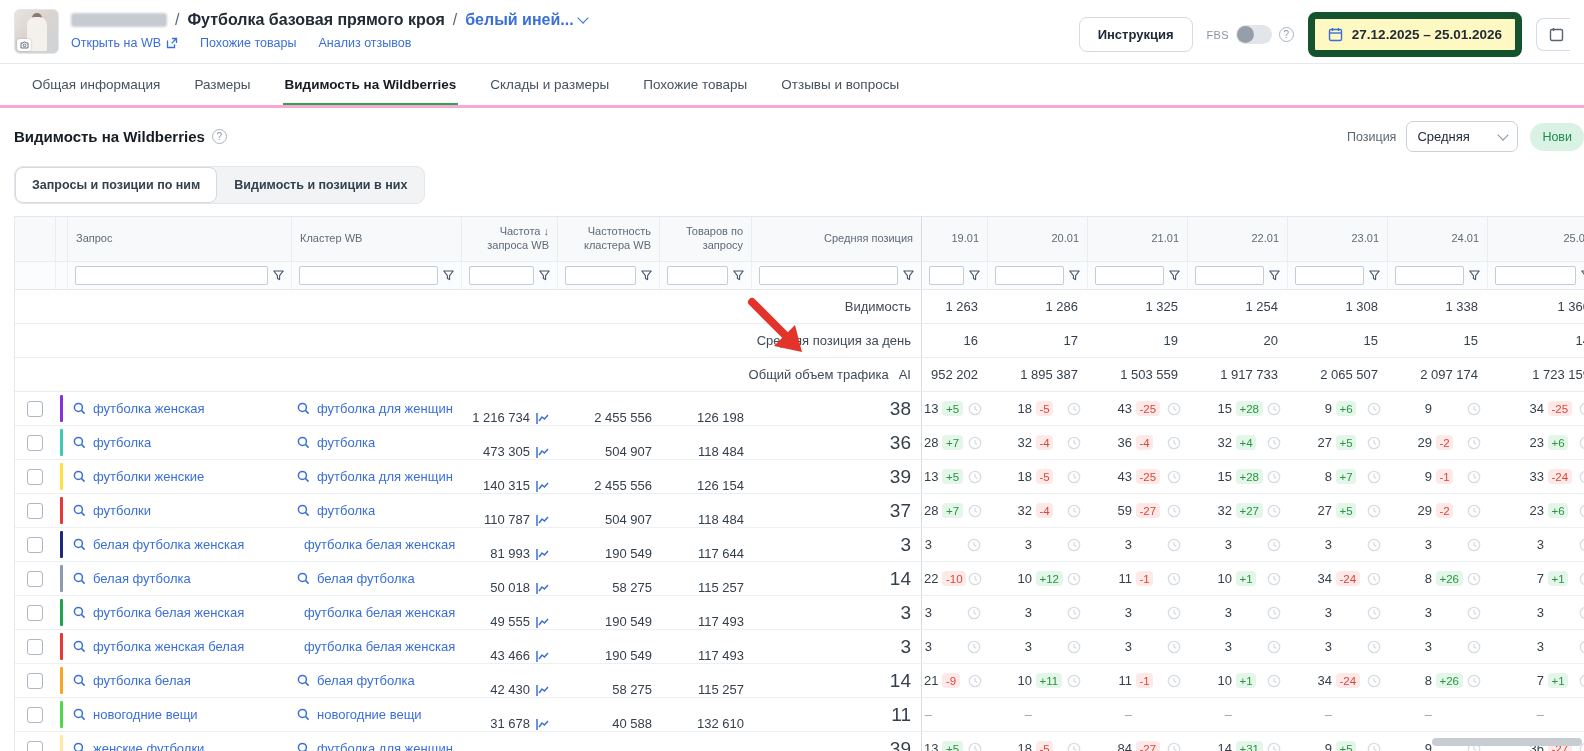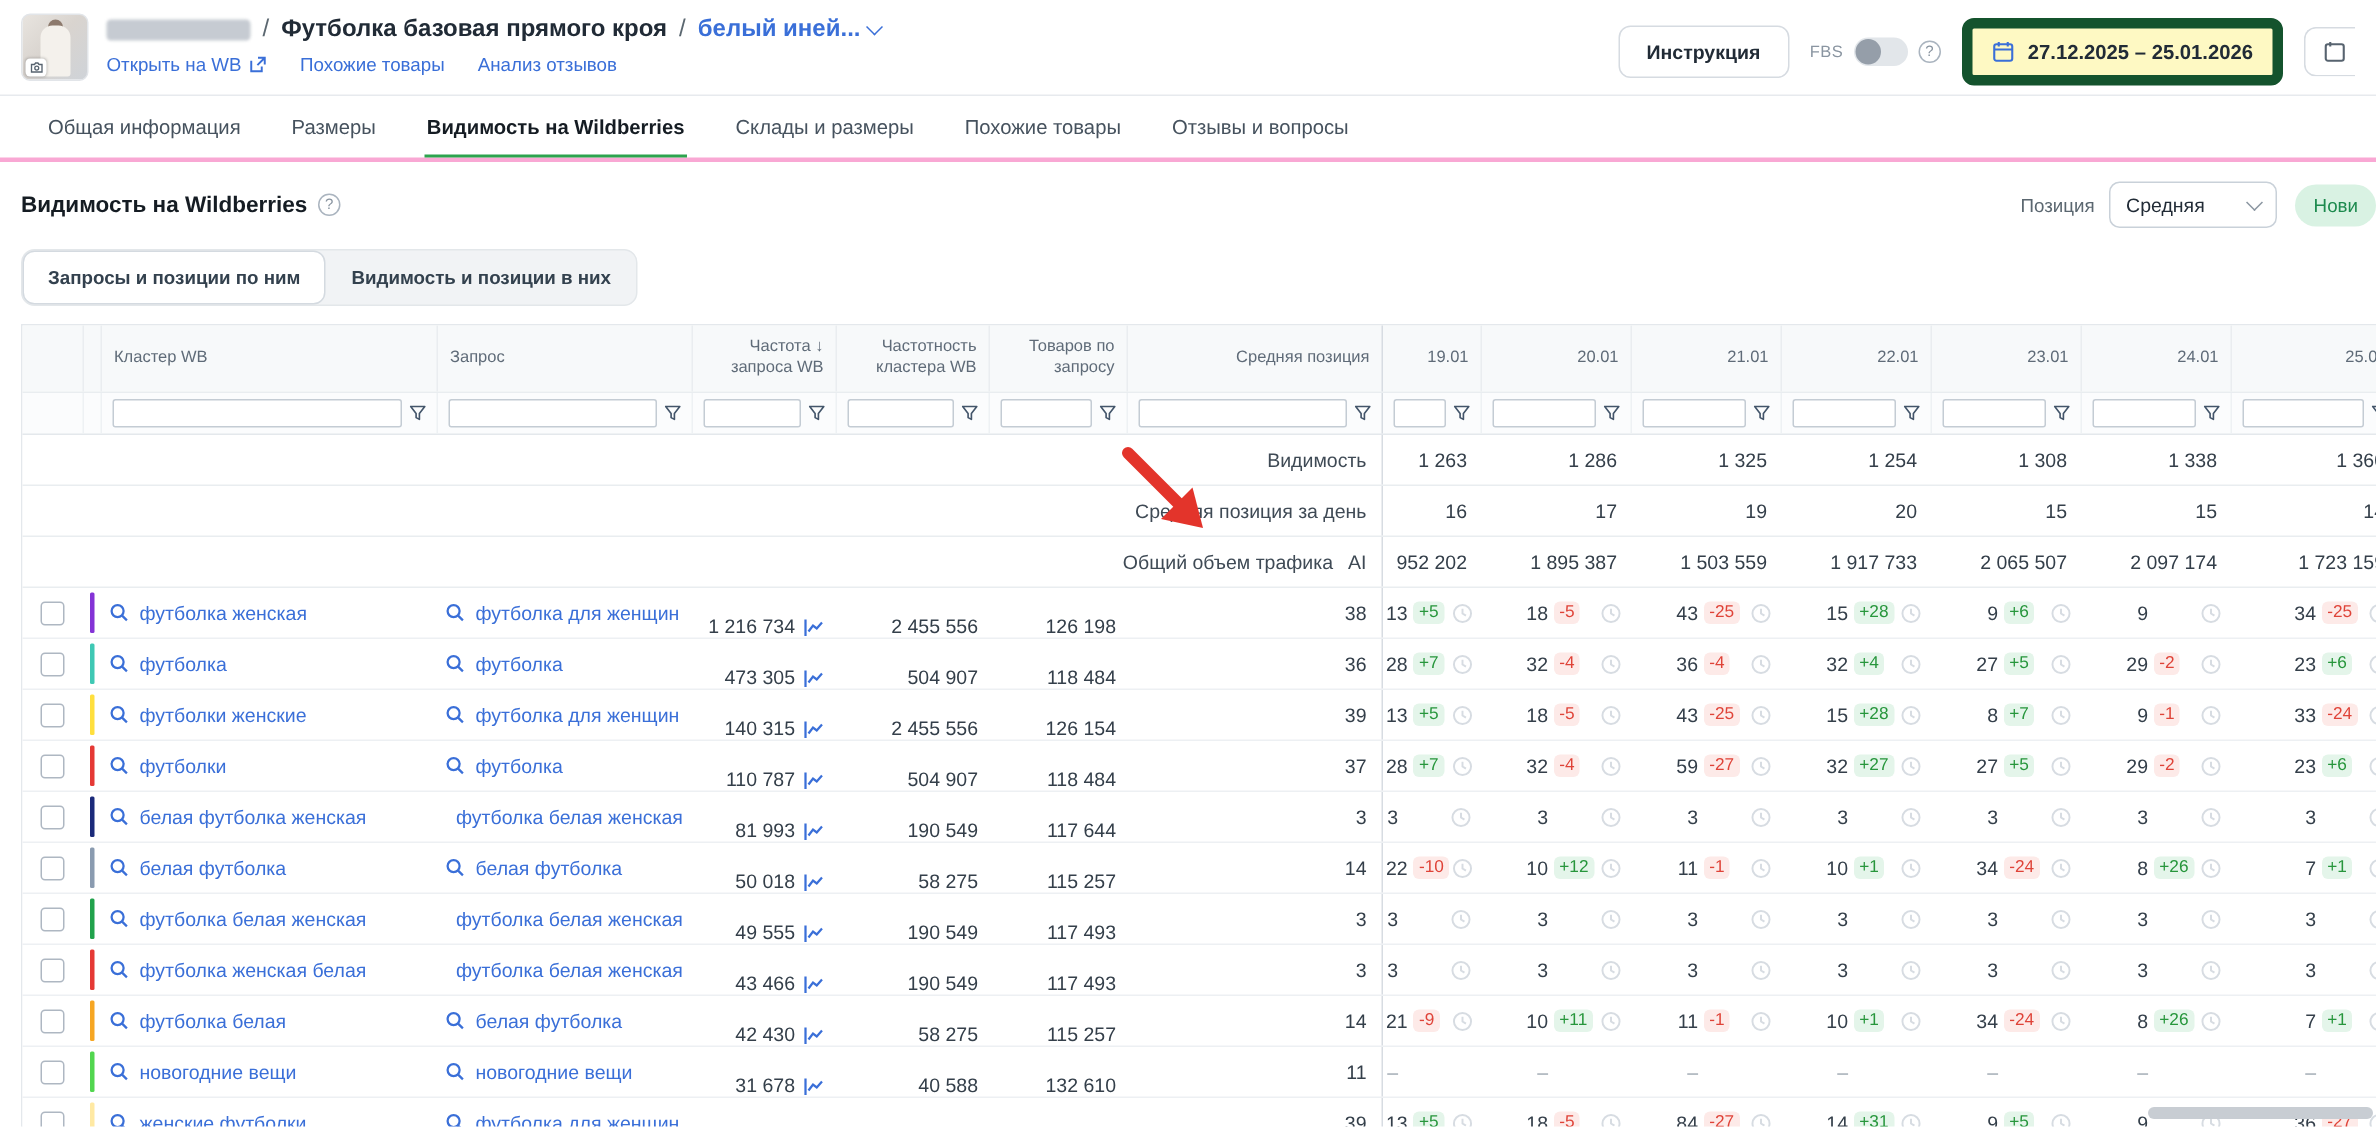--- a/index.html
+++ b/index.html
@@ -80,21 +80,21 @@
   .sval.dsep, .dcell.dsep{ border-left:1px solid #d7dce2; }
   .drow{ border-bottom:1px solid #edf0f3; background:#fff; }
   .drow > div{ min-height:33px; }
   .cbcell{ display:flex; align-items:center; justify-content:center;}
   .cb{ width:16px; height:16px; border:1.5px solid #aeb7c2; border-radius:3px; background:#fff; cursor:pointer;}
   .barcell{ display:flex; align-items:center; justify-content:center;}
   .cbar{ width:3px; height:27px; border-radius:1px;}
   .qcell{ display:flex; align-items:center; gap:7px; padding:0 6px; overflow:hidden;}
   .qlink{ color:#3a6fd8; font-size:13px; white-space:nowrap; cursor:pointer;}
   .numcell{ display:flex; align-items:flex-end; justify-content:flex-end; gap:5px; padding:0 7px; font-size:13px; color:#343f4a;}
-  .avgcell{ display:flex; align-items:center; justify-content:flex-end; padding:0 10px; font-size:13px; color:#343f4a;}
+  .avgcell{ display:flex; align-items:center; justify-content:flex-end; padding:0 10px; font-size:19px; color:#343f4a;}
   .dcell{ display:flex; align-items:center; padding:0 5px 0 2px; font-size:13px; color:#343f4a;}
   .pval{ flex:1; text-align:right; }
   .pval.dash{ color:#9aa4ae; }
   .pdelta{ width:29px; margin-left:4px; font-size:11.5px; }
   .pdelta span{ padding:1.5px 3.5px; border-radius:4px; }
   .pdelta .pos{ color:#27963c; background:#e4f5ea;}
   .pdelta .neg{ color:#df4338; background:#fdeae8;}
   .pclock{ width:15px; margin-left:2px; display:flex; cursor:pointer;}
 
   .hscroll-thumb{ position:absolute; left:1432px; top:738px; width:150px; height:8px; border-radius:4px; background:#c8cdd3; cursor:pointer;}
@@ -202,22 +202,22 @@
   <div class="segmented" id="segmented">
       <div class="seg active">Запросы и позиции по ним</div>
       <div class="seg">Видимость и позиции в них</div>
     </div>
 
   
   <div class="table-wrap" id="vis-table">
       <div class="thead grid">
         <div class="hc"></div>
         <div class="hc"></div>
+        <div class="hc">Запрос</div>
         <div class="hc">Кластер WB</div>
-        <div class="hc">Запрос</div>
         <div class="hc r">Частота ↓ запроса WB</div>
         <div class="hc r">Частотность кластера WB</div>
         <div class="hc r">Товаров по запросу</div>
         <div class="hc r">Средняя позиция</div>
         <div class="hc r dsep">19.01</div>
         <div class="hc r">20.01</div>
         <div class="hc r">21.01</div>
         <div class="hc r">22.01</div>
         <div class="hc r">23.01</div>
         <div class="hc r">24.01</div>

